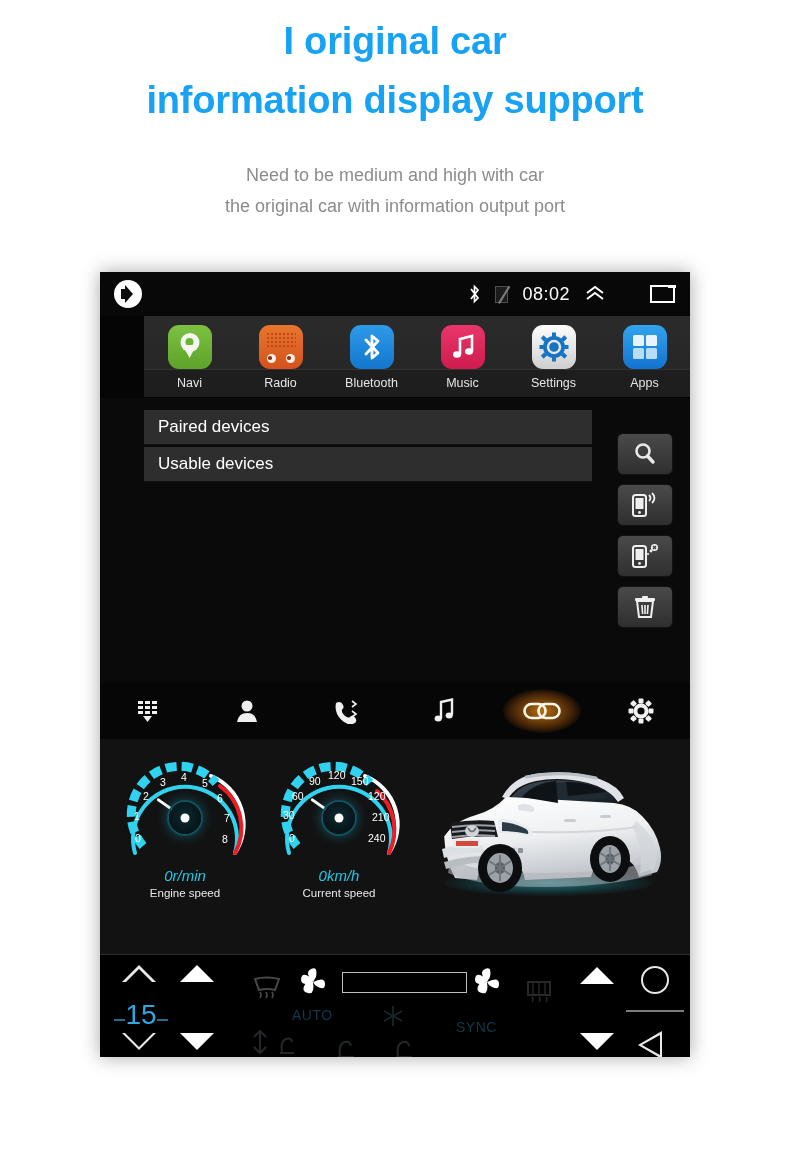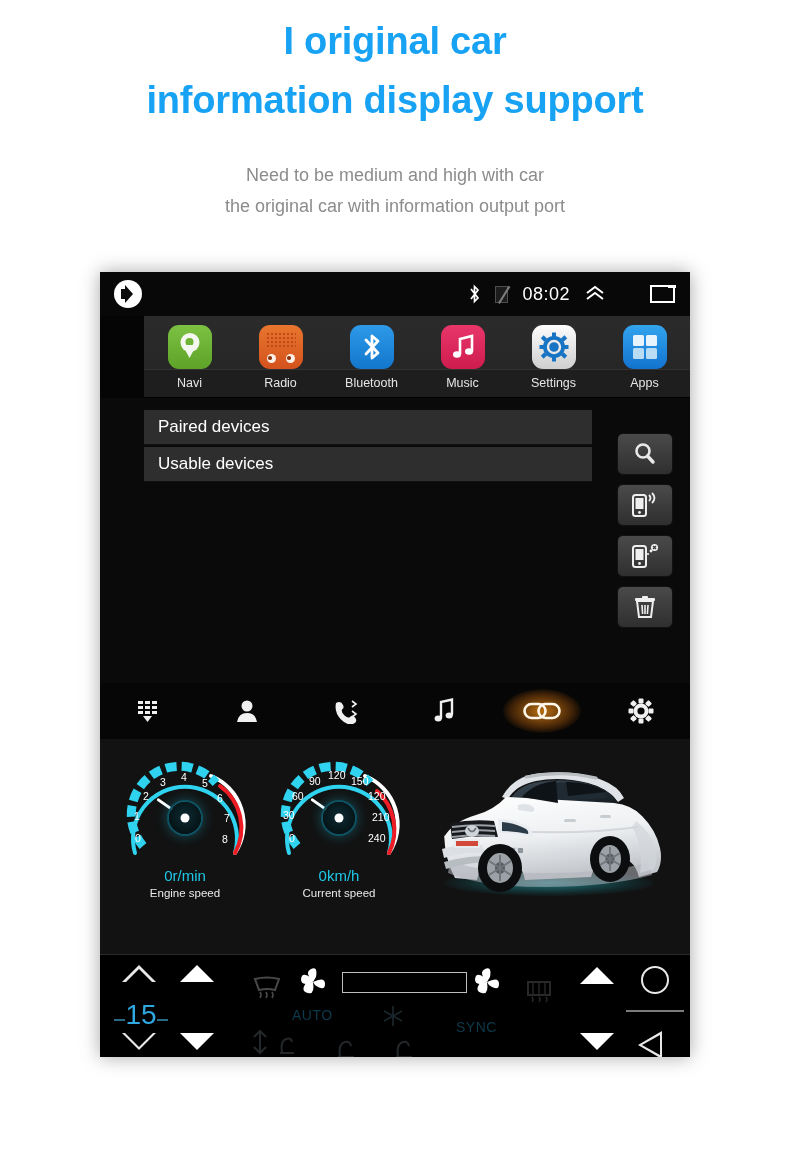--- a/index.html
+++ b/index.html
@@ -153,21 +153,21 @@
     width:78px;height:44px;border-radius:50%;
     background:radial-gradient(ellipse at center, rgba(255,150,20,0.72) 0%, rgba(200,100,10,0.30) 55%, rgba(0,0,0,0) 74%);
   }
   .fitem svg{position:relative;}
 
   
   .cluster { height:215px; background:#121212; position:relative; }
   .gauges { position:absolute; left:20px; top:14px; display:flex; gap:24px;}
   .gauge { width:130px; text-align:center; }
   .gauge .dial { width:128px; height:112px; position:relative; margin:0 auto;}
-  .gauge .val { color:#1ec8e8; font-size:15px; margin-top:2px;}
+  .gauge .val { color:#1ec8e8; font-size:15px; margin-top:2px;font-style:italic;}
   .gauge .cap { color:#e9e9e9; font-size:11.5px; margin-top:3px;}
   .dial svg{position:absolute;left:0;top:0;}
   .dial .hub{
     position:absolute;left:50%;top:49px;transform:translateX(-50%);
     width:32px;height:32px;border-radius:50%;
     background:radial-gradient(circle at 50% 45%, #0c2b33 0%, #07191d 55%, #030a0c 100%);
     box-shadow:0 0 12px 3px rgba(30,200,232,0.30), 0 0 0 2px #0b3c48;
   }
   .dial .hub::after{
     content:"";position:absolute;left:50%;top:50%;transform:translate(-50%,-50%);

